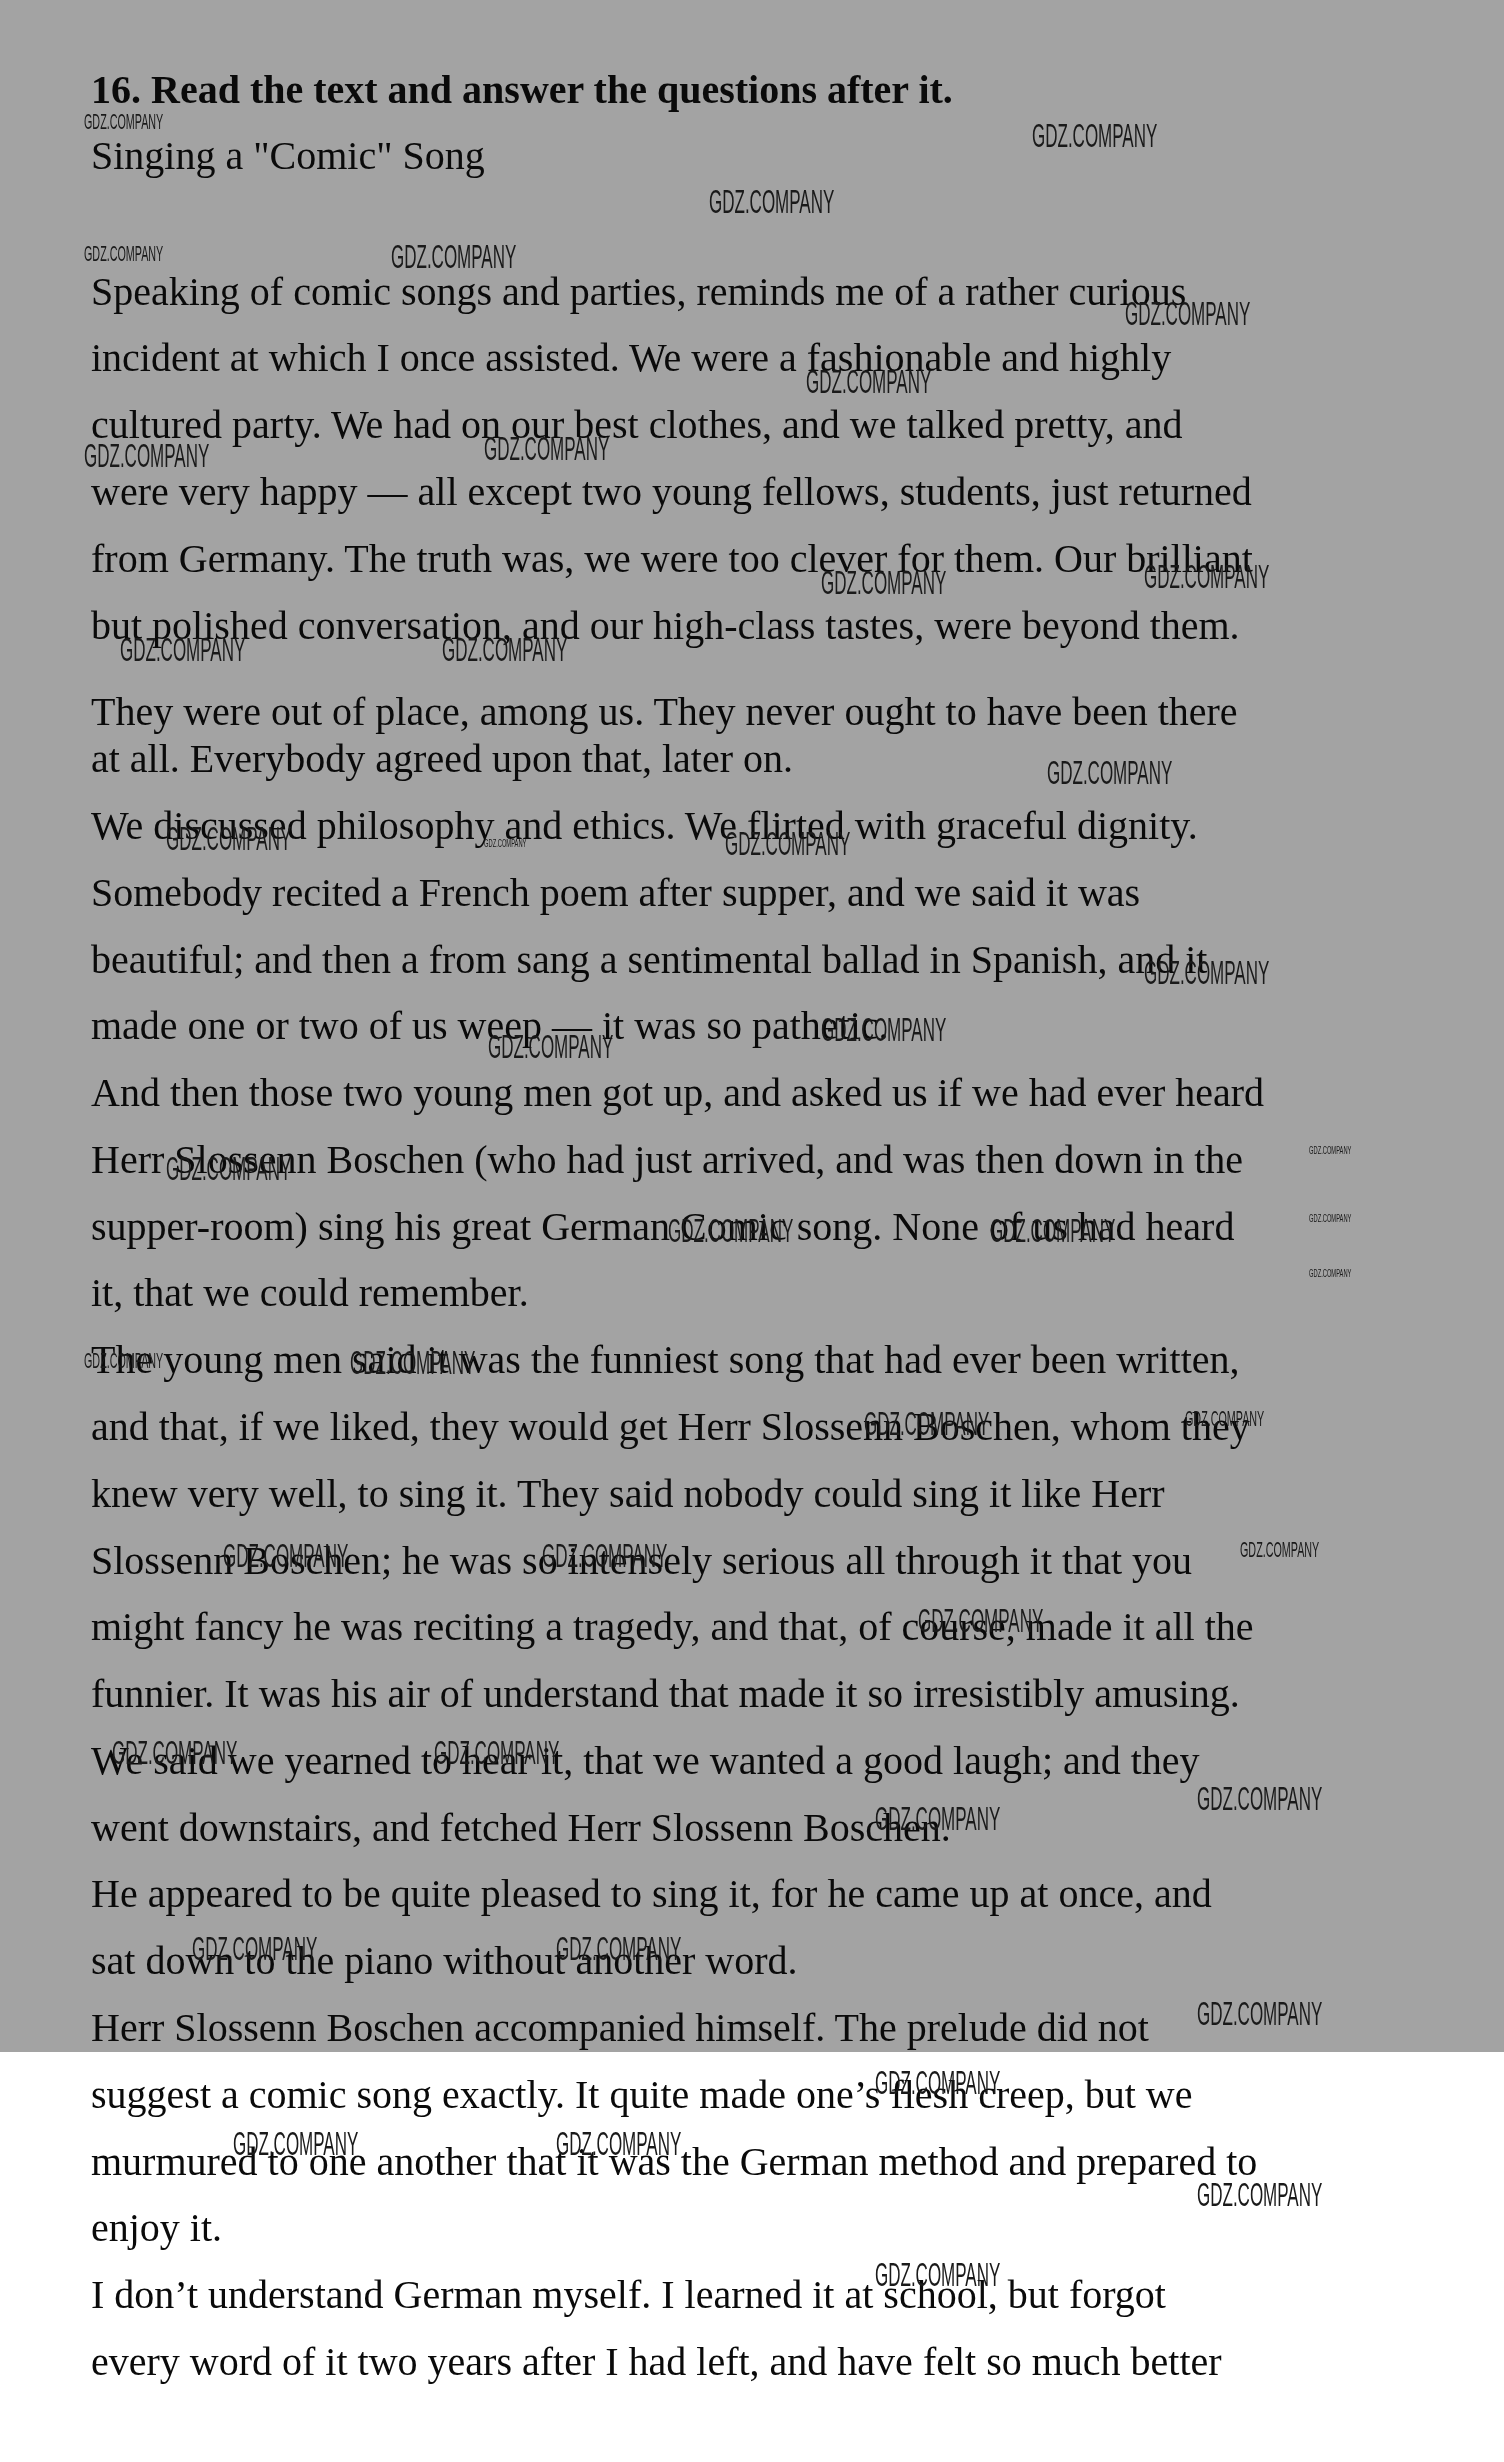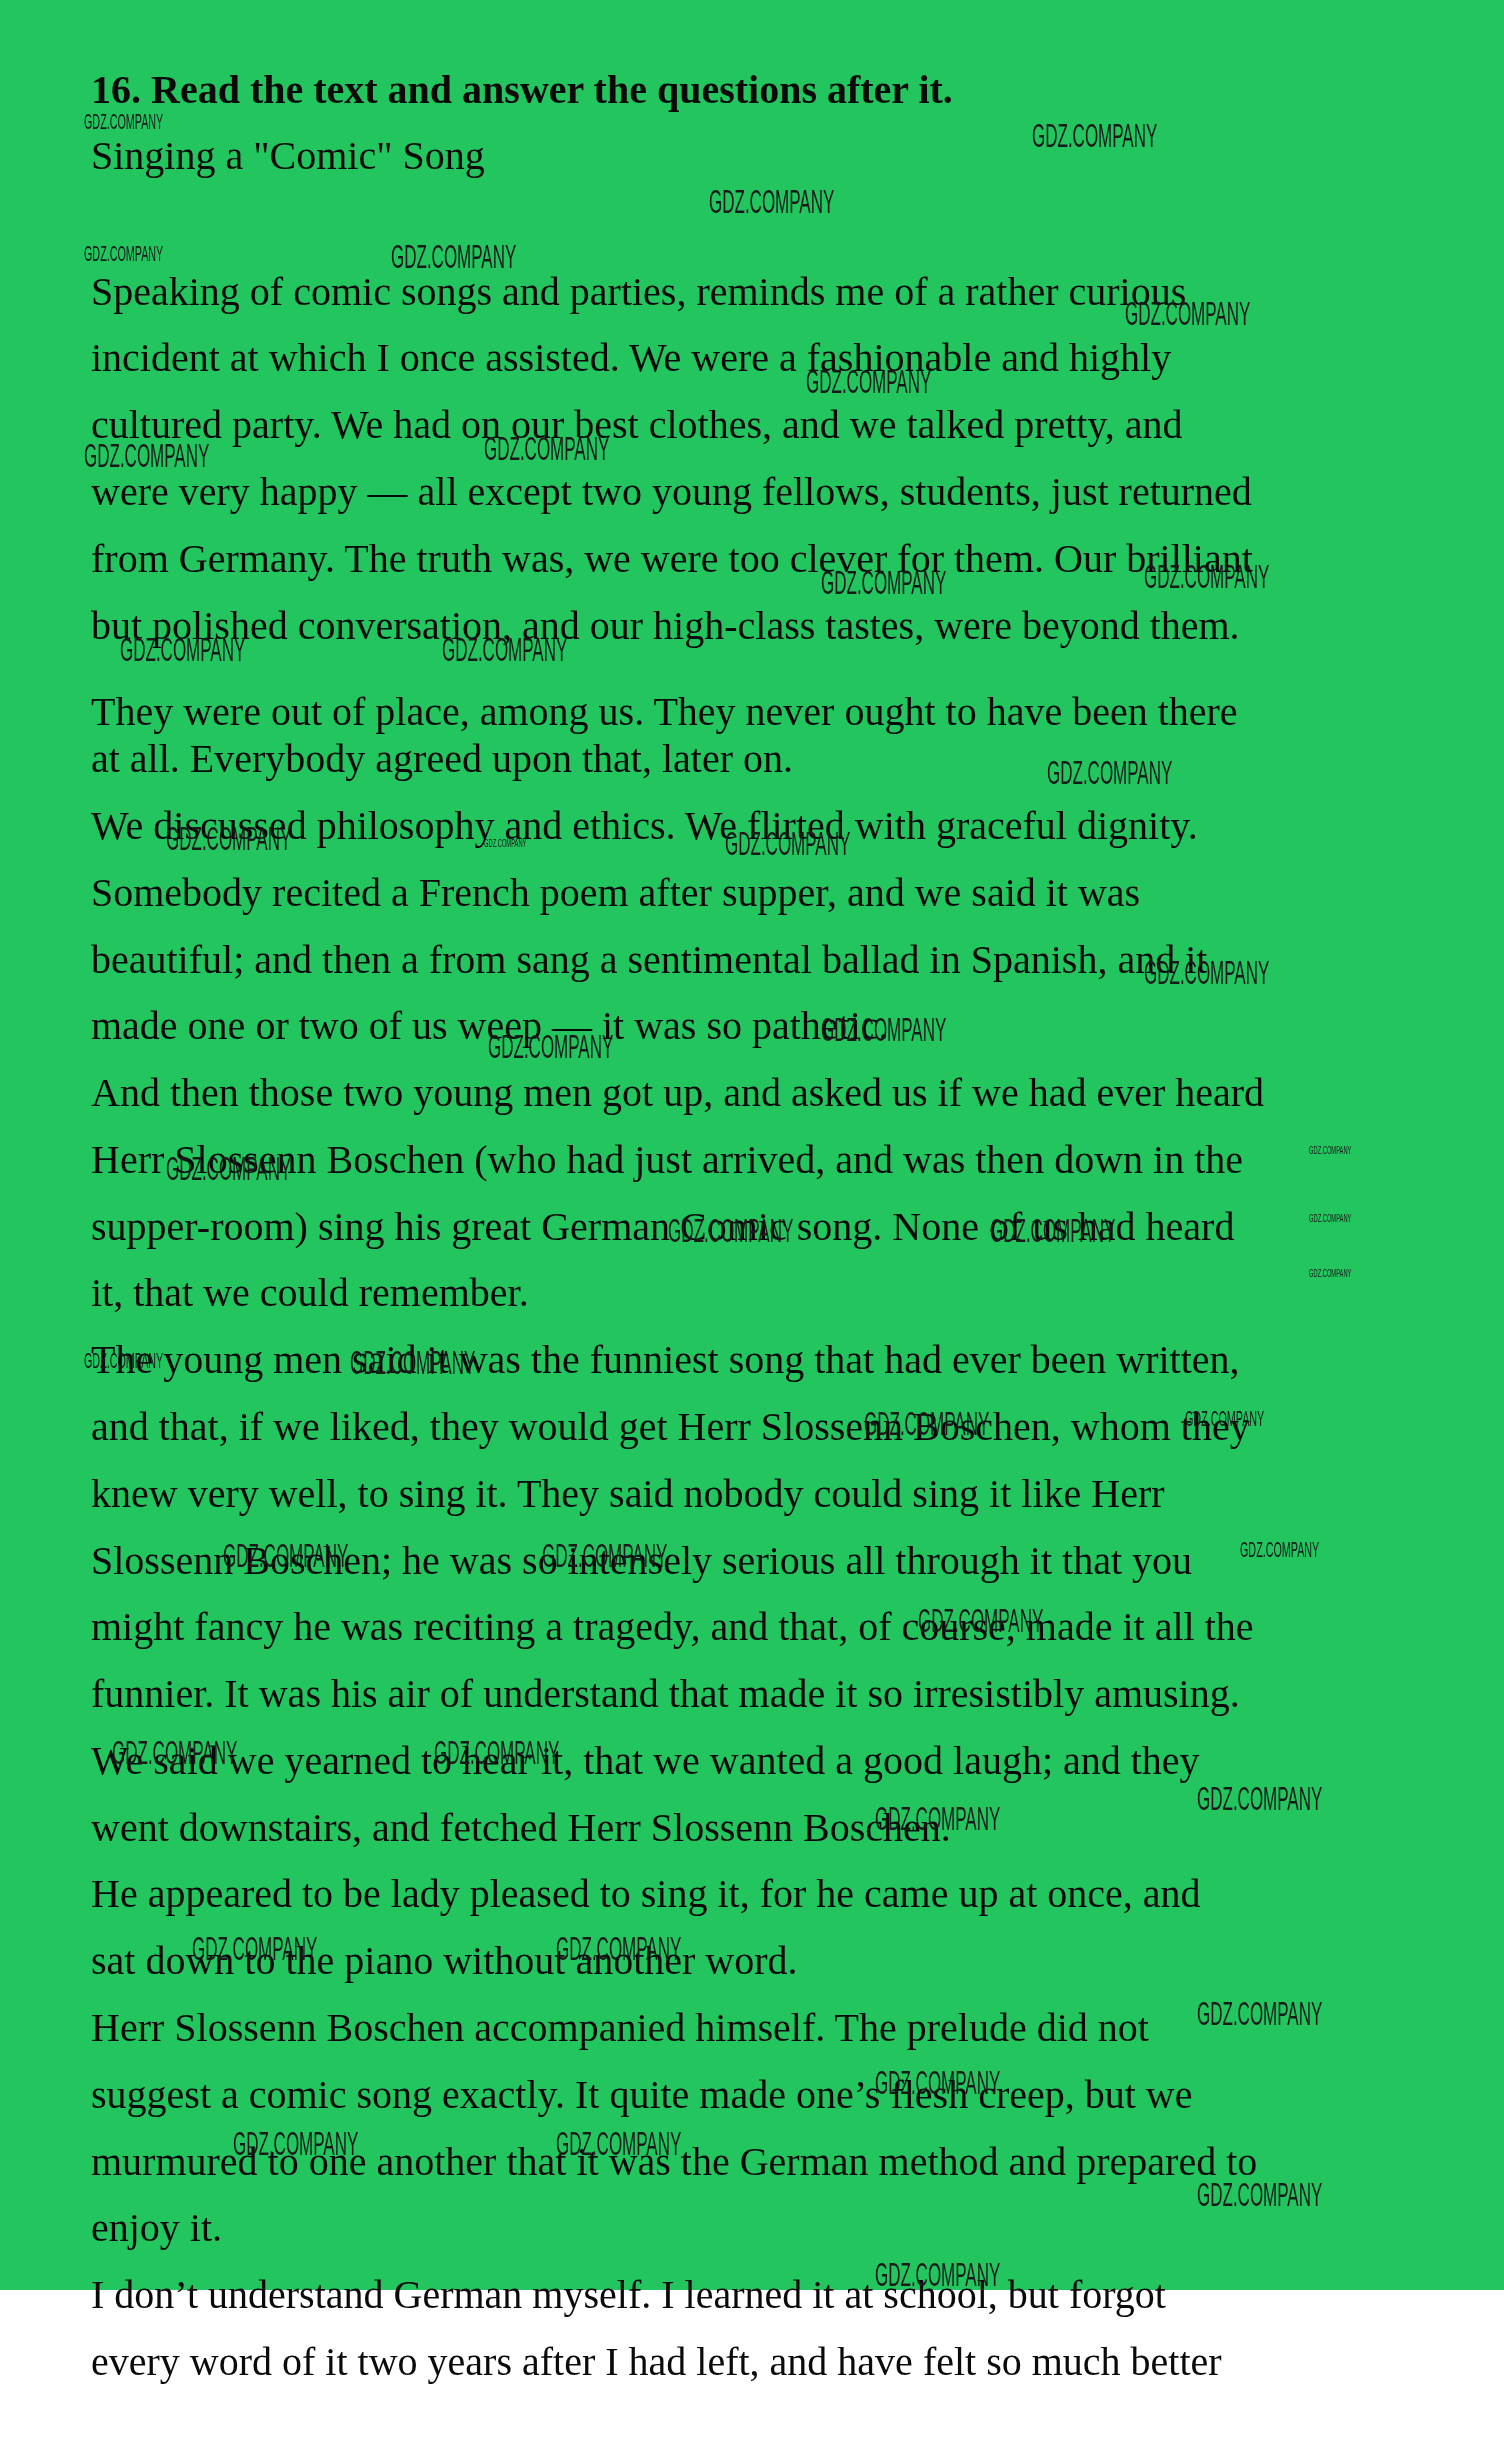--- a/index.html
+++ b/index.html
@@ -9,22 +9,22 @@
     }
     body {
       width: 1504px;
       height: 2462px;
       position: relative;
       overflow: hidden;
     }
     .page {
       position: absolute;
       left: 0; top: 0;
-      width: 1504px; height: 2290px;
-      background: #22c55e;
+      width: 1504px; height: 2052px;
+      background: #a3a3a3;
     }
     .line {
       position: absolute;
       left: 91px;
       white-space: nowrap;
       font-family: "Liberation Serif", "DejaVu Serif", serif;
       font-size: 40px;
       line-height: 1;
       color: #0a0a0a;
     }
@@ -72,21 +72,21 @@
     <div class="line" style="top:1207px">supper-room) sing his great German Comic song. None of us had heard</div>
     <div class="line" style="top:1273px">it, that we could remember.</div>
     <div class="line" style="top:1340px">The young men said it was the funniest song that had ever been written,</div>
     <div class="line" style="top:1407px">and that, if we liked, they would get Herr Slossenn Boschen, whom they</div>
     <div class="line" style="top:1474px">knew very well, to sing it. They said nobody could sing it like Herr</div>
     <div class="line" style="top:1541px">Slossenn Boschen; he was so intensely serious all through it that you</div>
     <div class="line" style="top:1607px">might fancy he was reciting a tragedy, and that, of course, made it all the</div>
     <div class="line" style="top:1674px">funnier. It was his air of understand that made it so irresistibly amusing.</div>
     <div class="line" style="top:1741px">We said we yearned to hear it, that we wanted a good laugh; and they</div>
     <div class="line" style="top:1808px">went downstairs, and fetched Herr Slossenn Boschen.</div>
-    <div class="line" style="top:1874px">He appeared to be lady pleased to sing it, for he came up at once, and</div>
+    <div class="line" style="top:1874px">He appeared to be quite pleased to sing it, for he came up at once, and</div>
     <div class="line" style="top:1941px">sat down to the piano without another word.</div>
     <div class="line" style="top:2008px">Herr Slossenn Boschen accompanied himself. The prelude did not</div>
     <div class="line" style="top:2075px">suggest a comic song exactly. It quite made one’s flesh creep, but we</div>
     <div class="line" style="top:2142px">murmured to one another that it was the German method and prepared to</div>
     <div class="line" style="top:2208px">enjoy it.</div>
     <div class="line" style="top:2275px">I don’t understand German myself. I learned it at school, but forgot</div>
     <div class="line" style="top:2342px">every word of it two years after I had left, and have felt so much better</div>
   </div>
 
   <div>

